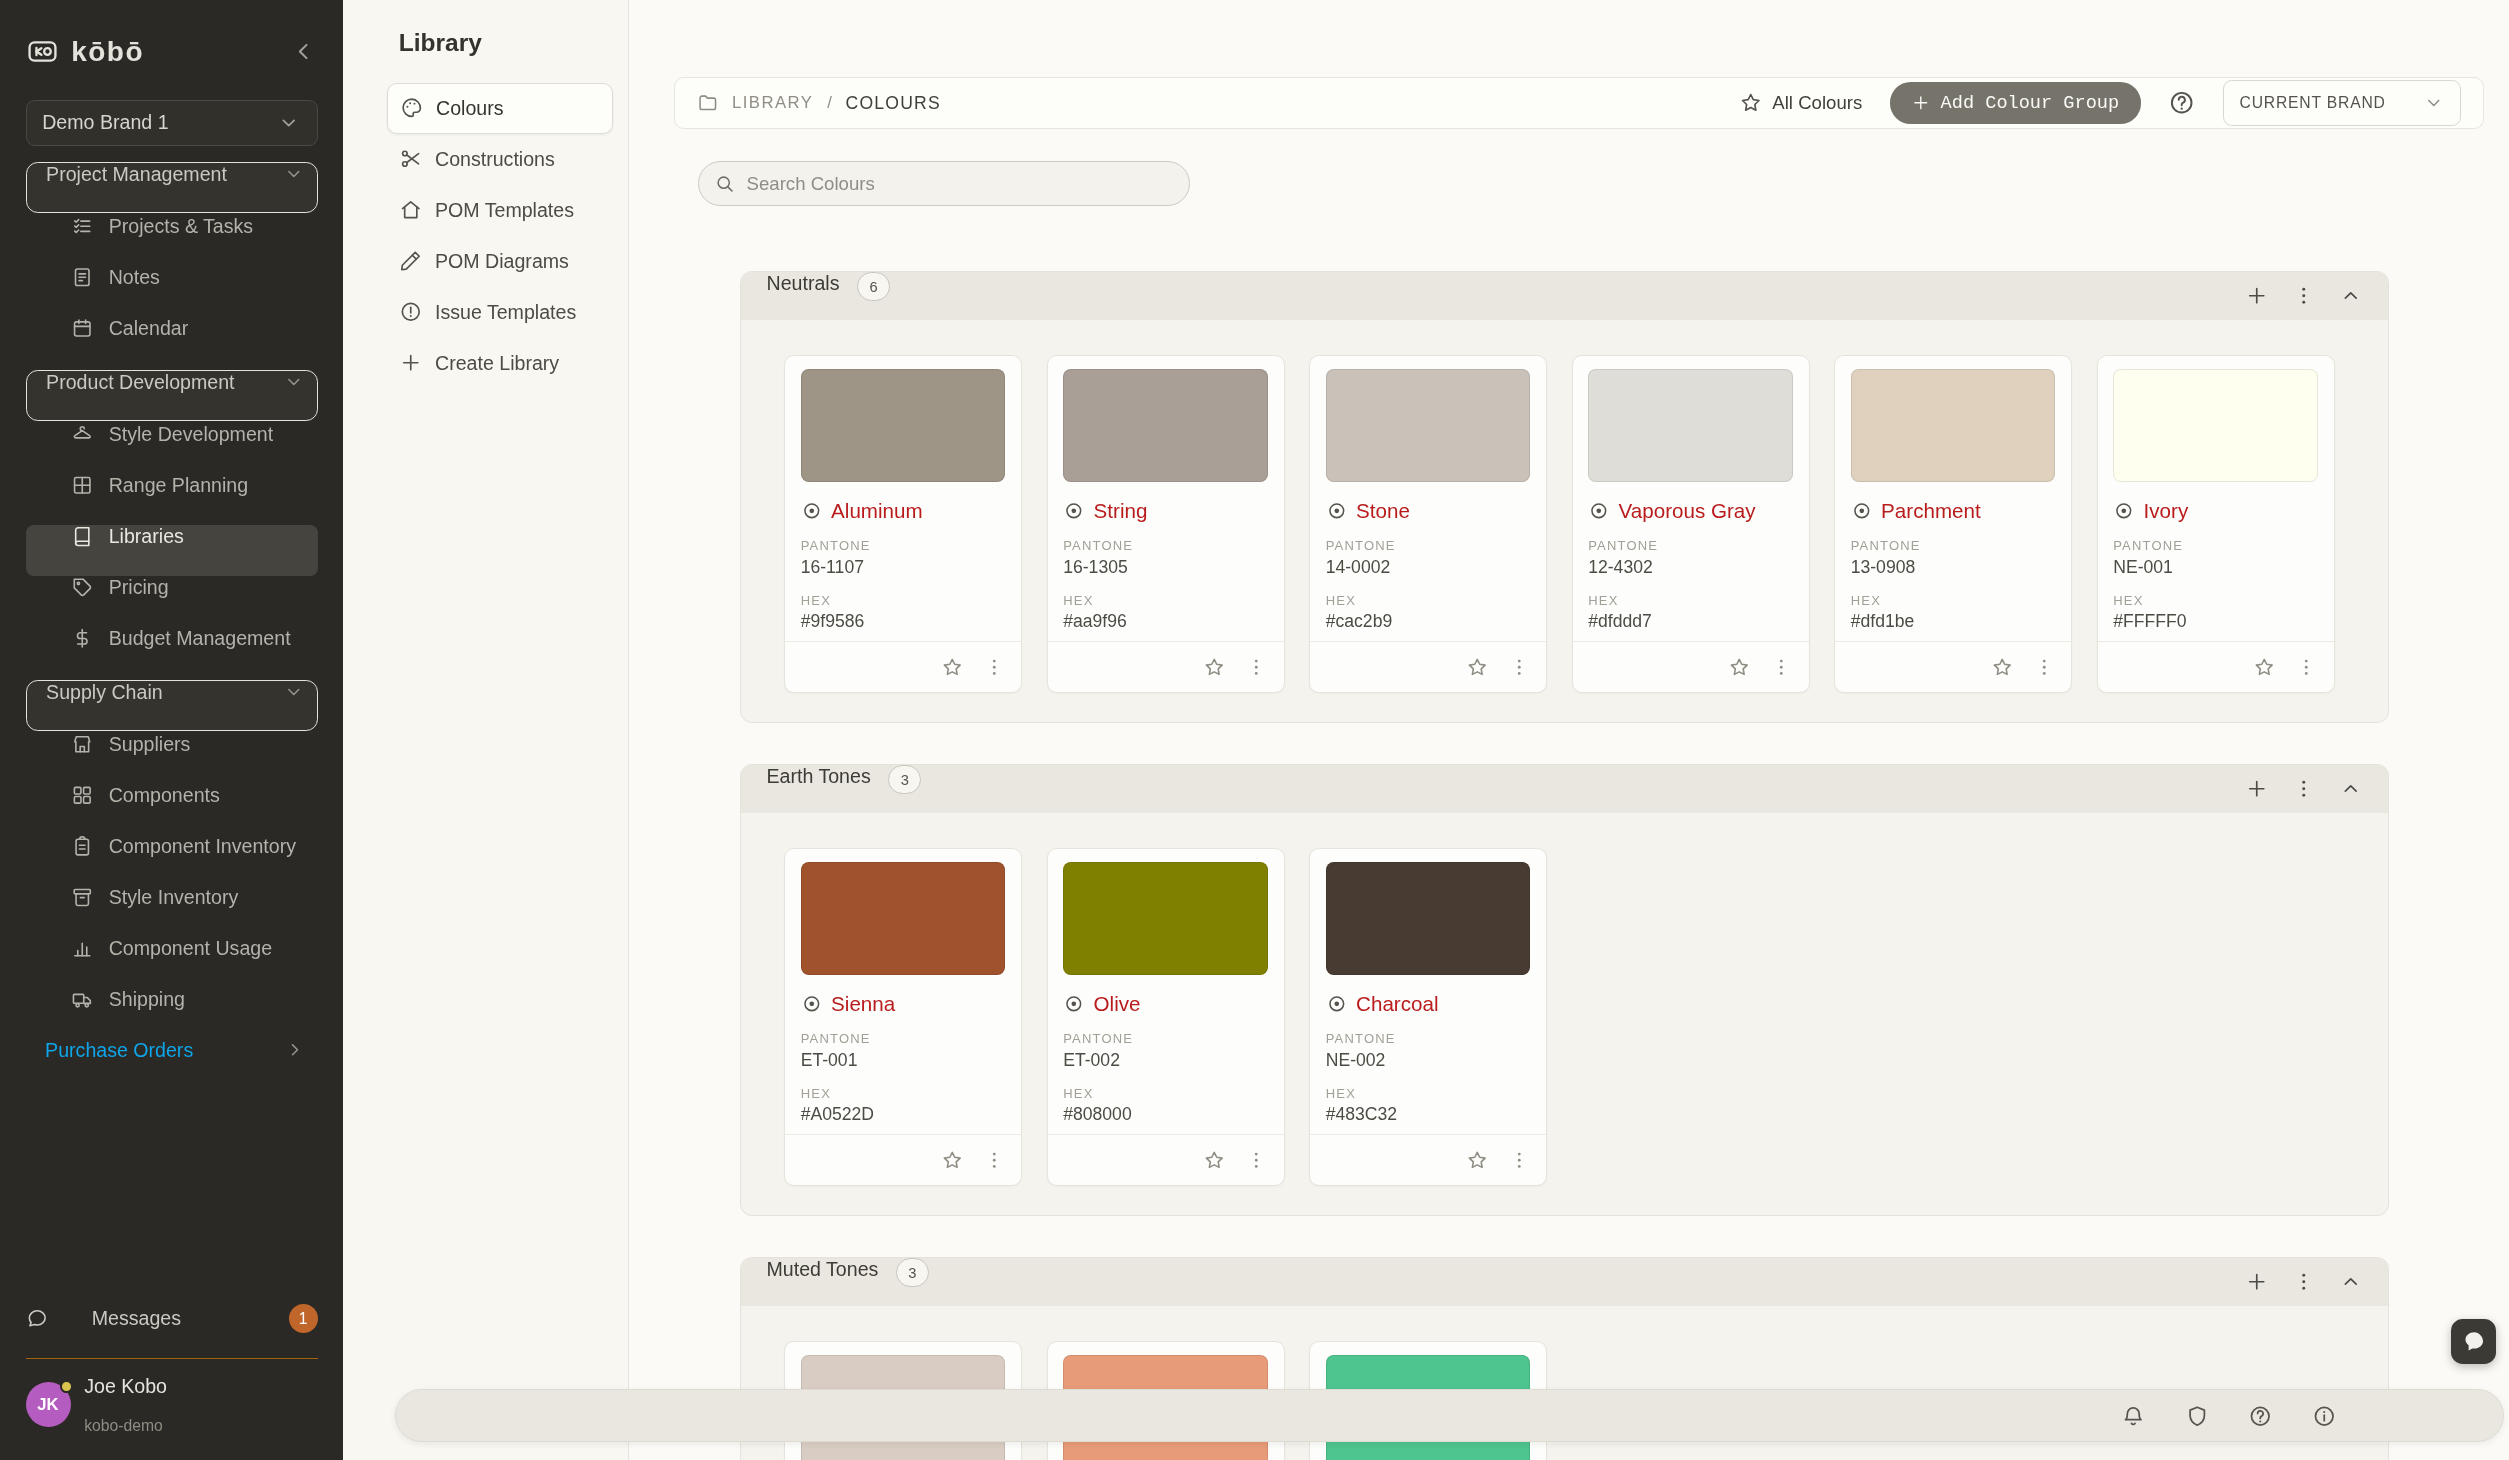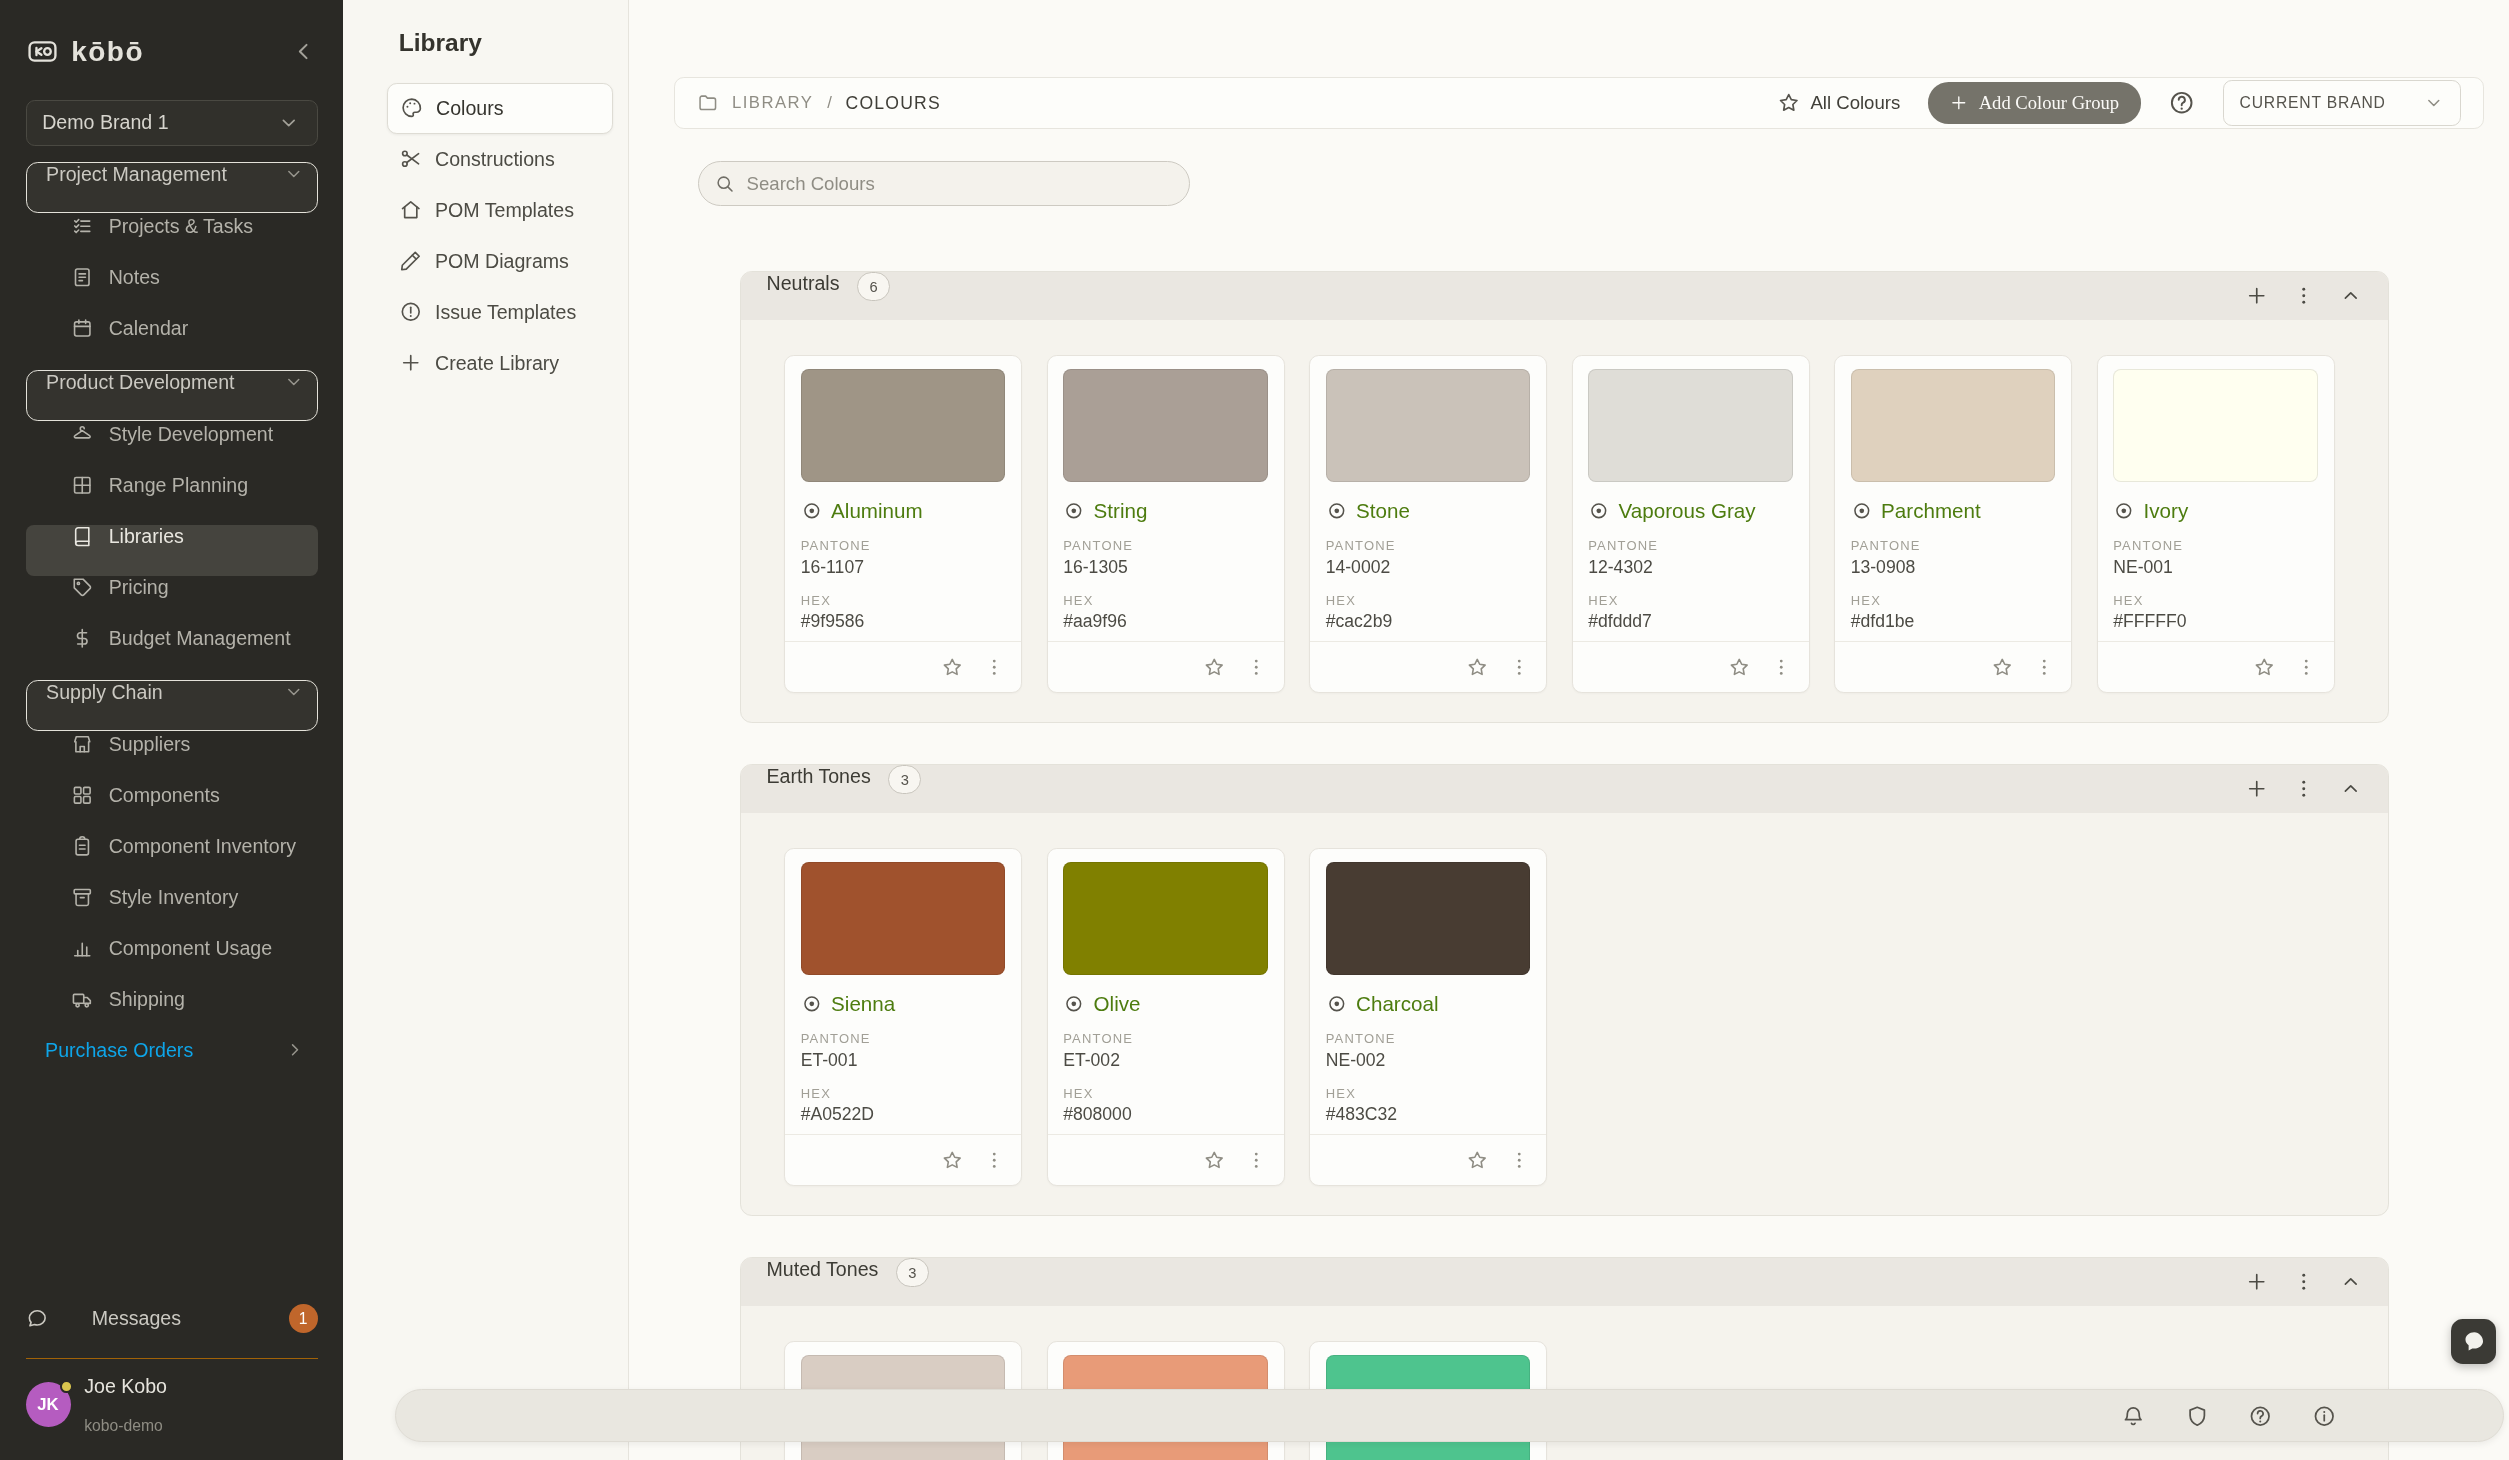--- a/index.html
+++ b/index.html
@@ -1,19 +1,19 @@
 <!DOCTYPE html>
 <html><head>
 <meta charset="utf-8">
 <style>
   *{margin:0;padding:0;box-sizing:border-box}
   html,body{width:2509px;height:1460px;overflow:hidden;background:#fbfaf6;font-family:"Liberation Sans",sans-serif}
   .icn{display:inline-flex;flex:none}
   .icn svg{width:100%;height:100%;display:block;fill:none;stroke:currentColor;stroke-width:1.7;stroke-linecap:round;stroke-linejoin:round}
-  button{font-family:Liberation Serif, serif;cursor:pointer;background:none;border:none;color:inherit}
+  button{font-family:Liberation Mono, monospace;cursor:pointer;background:none;border:none;color:inherit}
 
   .app{display:flex;width:100%;height:100%}
 
   
   .sidebar{width:343px;min-width:343px;background:#2a2925;display:flex;flex-direction:column;color:#b9b7af;position:relative;z-index:5}
   .sb-main{padding:0 25.5px}
   .logo-row{display:flex;align-items:center;gap:12.7px;margin-top:29px;height:45px}
   .logo-mark{width:33px;height:33px;color:#e4e2db}
   .logo-text{font-size:28px;font-weight:700;letter-spacing:1.5px;color:#e4e2db}
   .collapse-btn{margin-left:auto;width:29px;height:29px;color:#a3a199}
@@ -70,21 +70,21 @@
   .group{border:1px solid #e4e2da;border-radius:11.8px;background:#f5f3ed;overflow:hidden}
   .group-head{height:48px;background:#eae7e1;display:flex;gap:17.6px;padding:0 25.5px}
   .group-title{font-size:19.6px;font-weight:500;color:#3c3b34}
   .count-badge{height:29px;min-width:33px;padding:0 9.8px;border:1px solid #c8c5bd;border-radius:14.7px;background:#f8f6f1;font-size:14.7px;color:#55534c;display:flex;align-items:center;justify-content:center}
   .group-actions{margin-left:auto;display:flex;align-items:center;gap:23.5px;color:#4c4b44}
   .group-actions .icn{width:23.5px;height:23.5px}
   .group-body{padding:35px 43px 29px;display:flex;gap:24.5px;flex-wrap:wrap}
 
   .card{width:238px;height:338px;background:#fdfdfb;border:1px solid #e6e3dc;border-radius:9.8px;padding:12.7px 15.7px 0;display:flex;flex-direction:column;box-shadow:0 1px 2px rgba(0,0,0,.03)}
   .swatch{height:113px;border-radius:7.8px;border:1px solid rgba(0,0,0,.09)}
-  .card-name{display:flex;align-items:center;gap:8.8px;margin-top:17.6px;font-size:20.6px;color:#4d7c0f;min-height:23.5px}
+  .card-name{display:flex;align-items:center;gap:8.8px;margin-top:17.6px;font-size:20.6px;color:#b91c1c;min-height:23.5px}
   .card-name .icn{width:21.6px;height:21.6px;color:#55534c}
   .fld-label{margin-top:14.7px;font-size:13px;letter-spacing:1.2px;color:#a19f96}
   .fld-value{margin-top:3.9px;font-size:17.6px;color:#4c4b44;min-height:19.6px}
   .card-foot{margin:auto -15.7px 0;border-top:1px solid #eceae3;height:51px;display:flex;align-items:center;justify-content:flex-end;gap:19.6px;padding:0 15.7px;color:#8f8d84}
   .card-foot .icn{width:22.5px;height:22.5px}
 
   
   .bottombar{position:fixed;left:395px;right:4.9px;bottom:17.6px;height:53px;background:#e9e7e0;border:1px solid #ddrae2;border:1px solid #dedbd3;border-radius:26.5px;display:flex;align-items:center;justify-content:flex-end;gap:39px;padding-right:167px;z-index:20;box-shadow:0 2px 7.8px rgba(0,0,0,.07)}
   .bottombar .icn{width:24.5px;height:24.5px;color:#55534c}
   .intercom{position:fixed;right:12.7px;bottom:96px;width:45px;height:45px;border-radius:11.8px;background:#3b3a35;color:#f2f1ec;display:flex;align-items:center;justify-content:center;z-index:30;box-shadow:0 2.9px 9.8px rgba(0,0,0,.25)}

